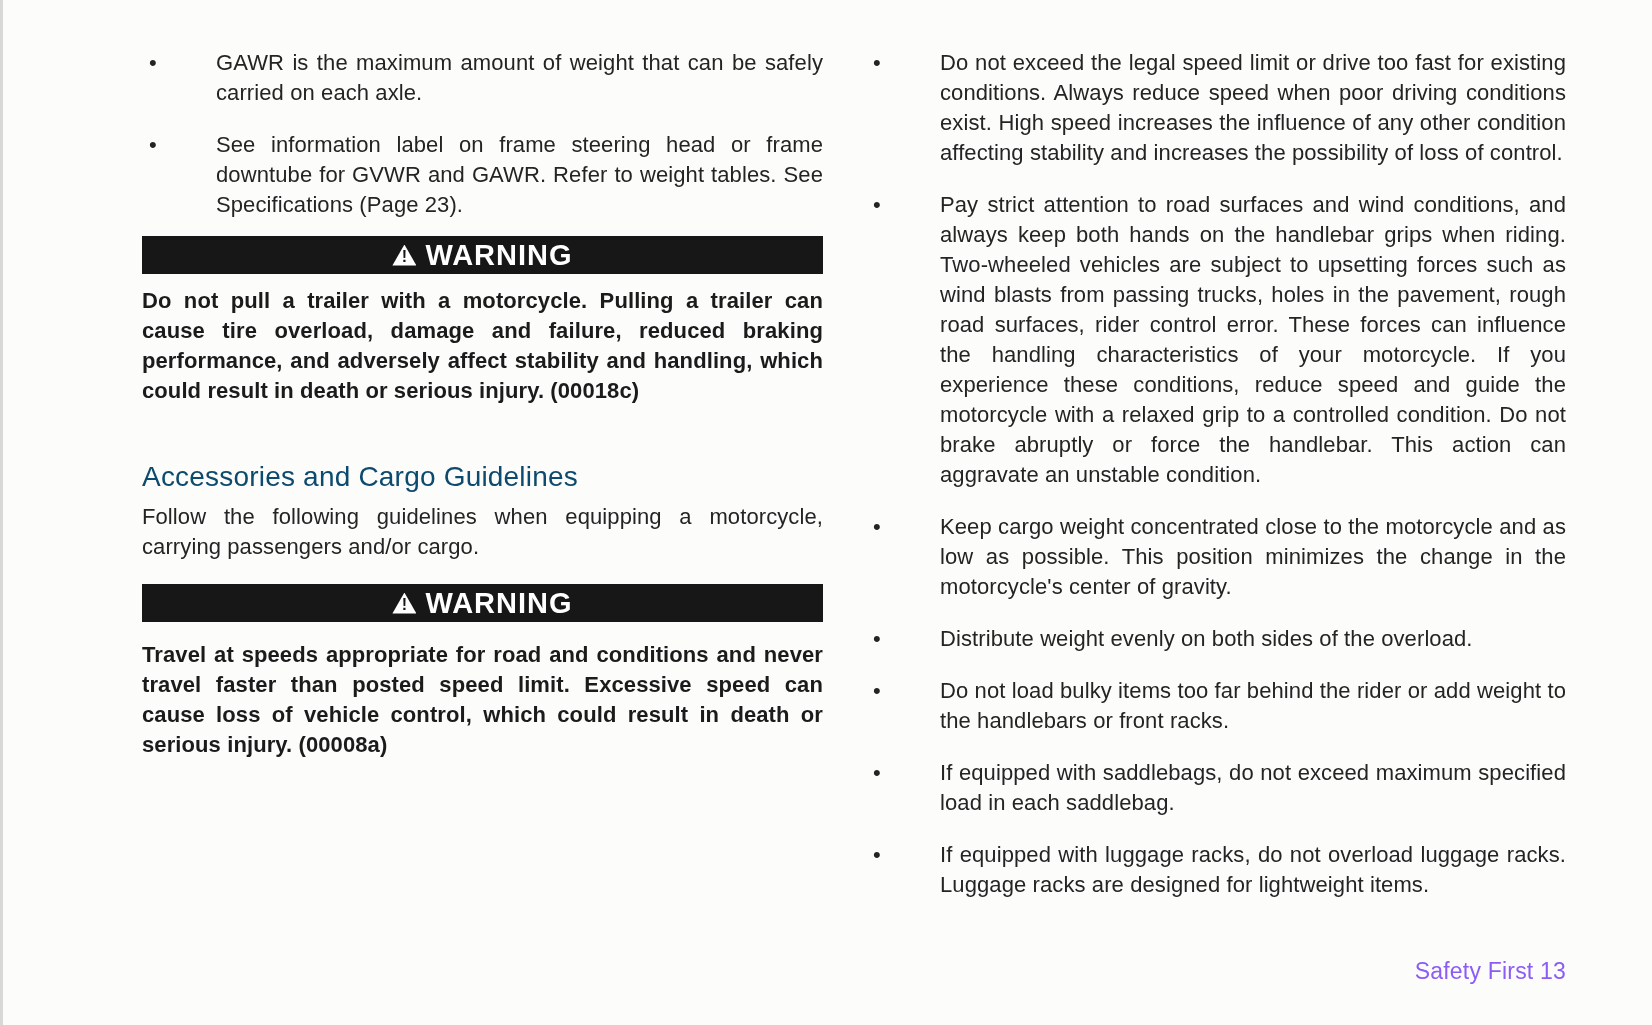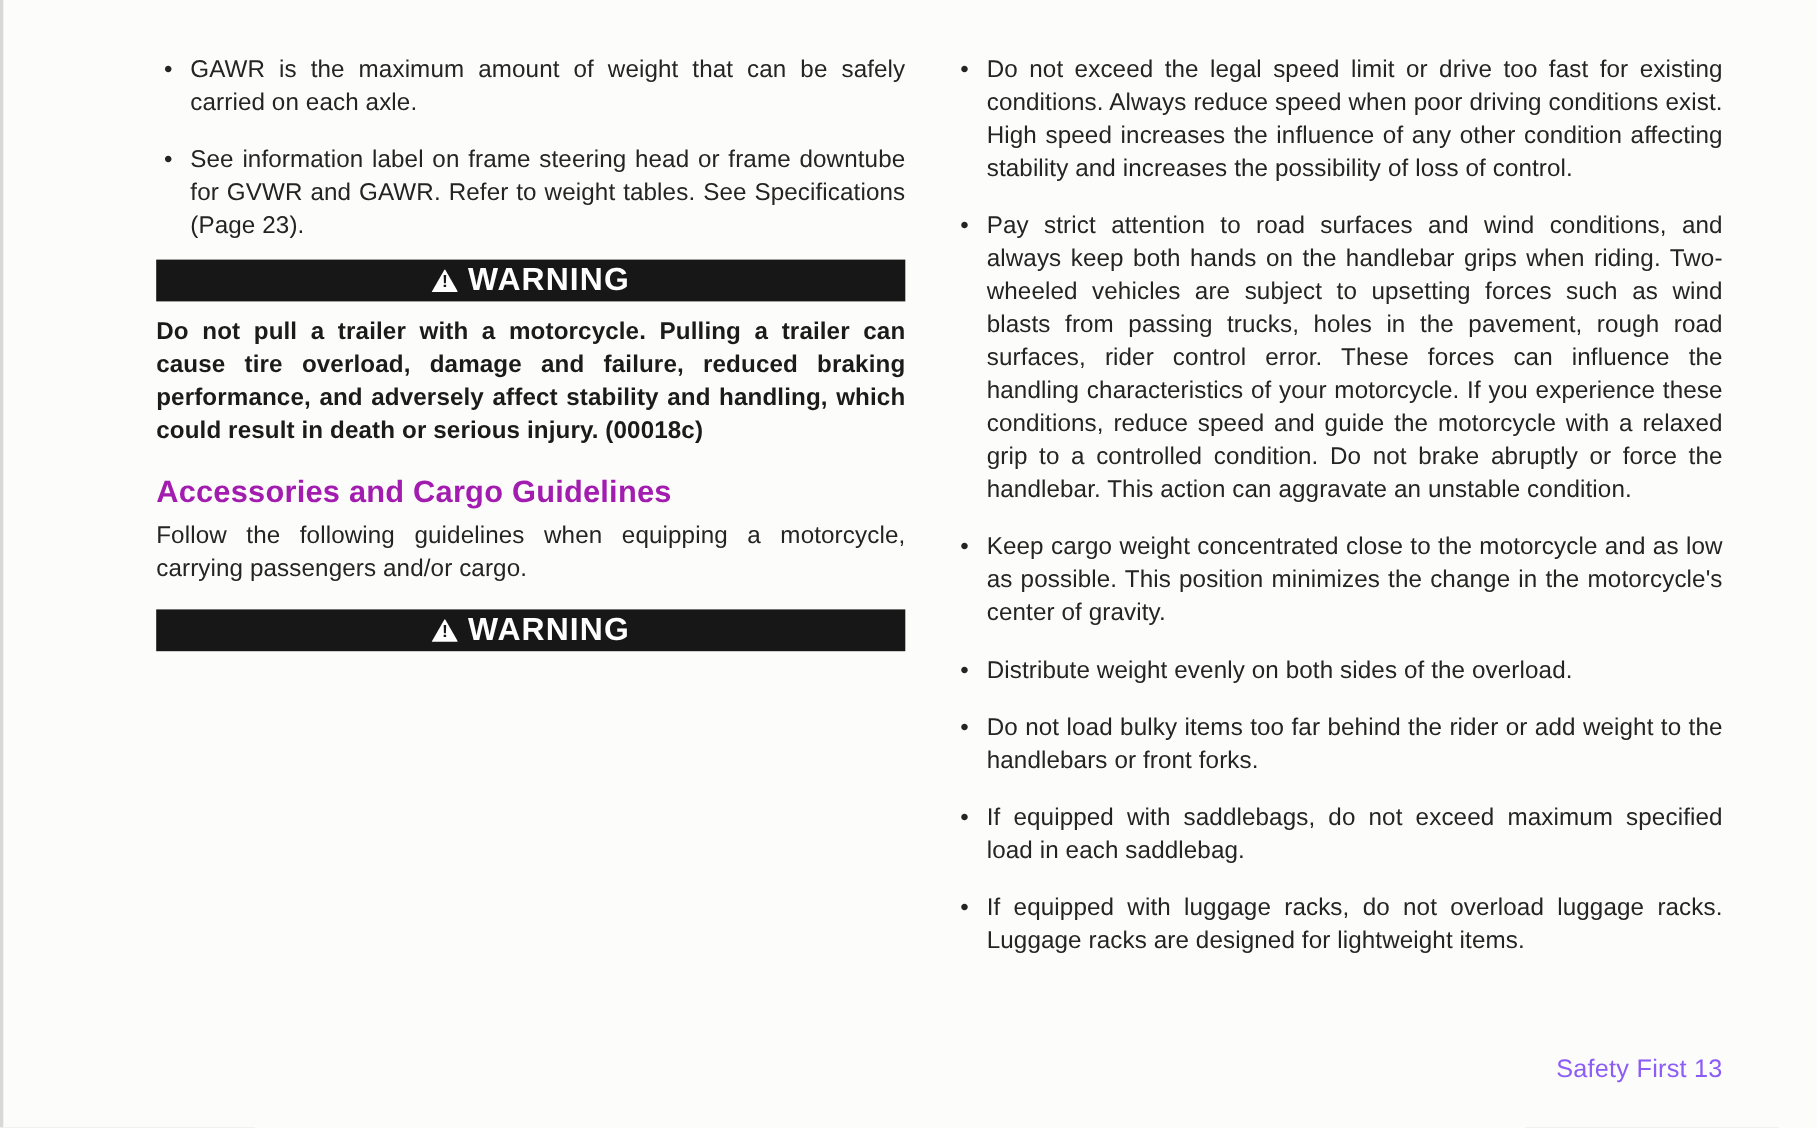--- a/index.html
+++ b/index.html
@@ -41,21 +41,21 @@
     margin-bottom: 22px;
   }
   .bullet-item:last-child { margin-bottom: 0; }
   .bullet-marker {
     flex: 0 0 31px;
     padding-left: 7px;
     box-sizing: border-box;
     font-size: 22px;
     line-height: 30px;
   }
-  .bullet-body { flex: 1 1 auto; }
+  .bullet-body { flex: 1 1 auto; margin-left: 43px; }
 
   .warning-banner {
     background: #171717;
     color: #ffffff;
     height: 38px;
     display: flex;
     align-items: center;
     justify-content: center;
     gap: 9px;
   }
@@ -87,25 +87,25 @@
     font-size: 22px;
     line-height: 30px;
     text-align: justify;
     letter-spacing: 0.1px;
   }
   .banner-1 { margin-top: 16px; }
   .banner-2 { margin-top: 22px; }
   .warning-body-2 { margin-top: 18px; }
 
   .section-heading {
-    margin-top: 24px;
-    font-weight: bold;
+    margin-top: 54px;
+    font-weight: normal;
     font-size: 28px;
     line-height: 34px;
-    color: #a21caf;
+    color: #0c4a6e;
     letter-spacing: 0.2px;
   }
   .section-intro {
     margin-top: 8px;
   }
 
   .page-footer {
     position: absolute;
     right: 86px;
     top: 958px;
@@ -143,20 +143,21 @@
 
     <div class="section-heading">Accessories and Cargo Guidelines</div>
     <div class="section-intro body-text">Follow the following guidelines when equipping a motorcycle, carrying passengers and/or cargo.</div>
 
     <div class="warning-banner banner-2">
       <span class="tri-icon">
           <span class="excl">!</span>
         </span>
       <span class="label">WARNING</span>
     </div>
+    <div class="warning-body warning-body-2">Travel at speeds appropriate for road and conditions and never travel faster than posted speed limit. Excessive speed can cause loss of vehicle control, which could result in death or serious injury. (00008a)</div>
 
   </div>
 
   <div class="col col-right">
     <div>
       <div class="bullet-item body-text">
         <span class="bullet-marker">•</span>
         <div class="bullet-body">Do not exceed the legal speed limit or drive too fast for existing conditions. Always reduce speed when poor driving conditions exist. High speed increases the influence of any other condition affecting stability and increases the possibility of loss of control.</div>
       </div>
       <div class="bullet-item body-text">
@@ -166,21 +167,21 @@
       <div class="bullet-item body-text">
         <span class="bullet-marker">•</span>
         <div class="bullet-body">Keep cargo weight concentrated close to the motorcycle and as low as possible. This position minimizes the change in the motorcycle's center of gravity.</div>
       </div>
       <div class="bullet-item body-text">
         <span class="bullet-marker">•</span>
         <div class="bullet-body">Distribute weight evenly on both sides of the overload.</div>
       </div>
       <div class="bullet-item body-text">
         <span class="bullet-marker">•</span>
-        <div class="bullet-body">Do not load bulky items too far behind the rider or add weight to the handlebars or front forks.</div>
+        <div class="bullet-body">Do not load bulky items too far behind the rider or add weight to the handlebars or front racks.</div>
       </div>
       <div class="bullet-item body-text">
         <span class="bullet-marker">•</span>
         <div class="bullet-body">If equipped with saddlebags, do not exceed maximum specified load in each saddlebag.</div>
       </div>
       <div class="bullet-item body-text">
         <span class="bullet-marker">•</span>
         <div class="bullet-body">If equipped with luggage racks, do not overload luggage racks. Luggage racks are designed for lightweight items.</div>
       </div>
     </div>

